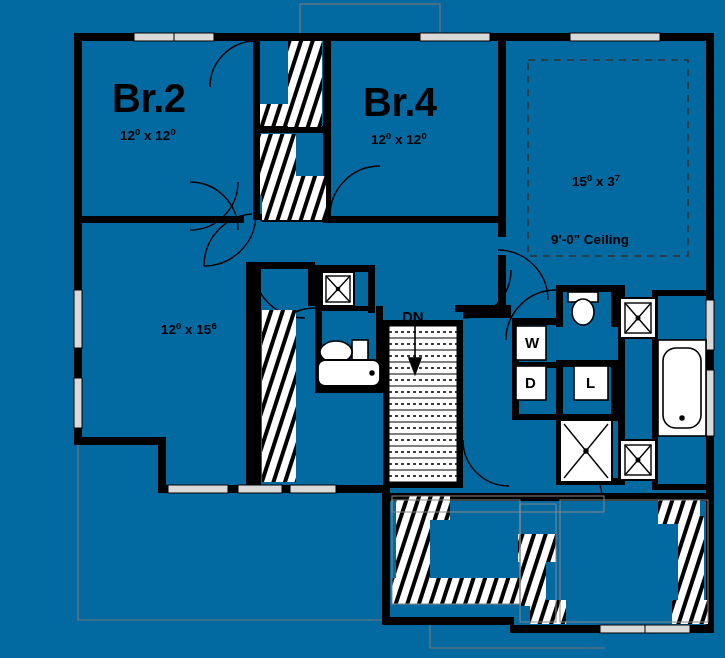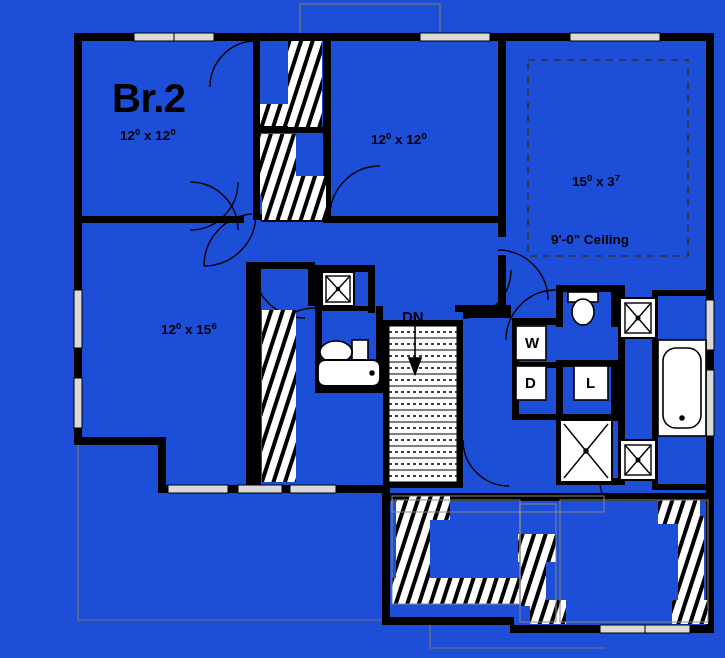--- a/index.html
+++ b/index.html
@@ -1,17 +1,17 @@
 <!DOCTYPE html>
 <html><head>
 <meta charset="utf-8">
 <style>
   html,body{margin:0;padding:0;background:#ffffff;}
   body{font-family:"Liberation Sans", sans-serif;}
-  #plan{position:relative;width:725px;height:658px;background:#1d4ed8;overflow:hidden;}
+  #plan{position:relative;width:725px;height:658px;background:#0369a1;overflow:hidden;}
   #plan svg{position:absolute;left:0;top:0;}
   .lbl{position:absolute;color:#000;font-family:"Liberation Sans", sans-serif;white-space:nowrap;}
   .room-name{font-weight:bold;letter-spacing:-0.5px;}
   .room-dim{font-weight:bold;font-size:13.5px;letter-spacing:0px;}
   .room-dim sup{font-size:9.5px;vertical-align:super;line-height:0;}
   .ceil{font-weight:bold;font-size:13.5px;}
   .dn{font-weight:bold;font-size:15px;}
   .appl{font-weight:bold;font-size:15px;}
 </style>
 </head>
@@ -287,20 +287,21 @@
     <rect x="392" y="496" width="212" height="16"></rect>
   </g>
 
 </svg>
 
 <div class="lbl room-name" style="left:112px;top:76px;font-size:40px;">Br.2</div>
 <div class="lbl room-dim" style="left:120px;top:128px;">
   <span>12</span><sup>0</sup><span> x </span><span>12</span><sup>0</sup>
 </div>
 
+<div class="lbl room-name" style="left:363px;top:80px;font-size:40px;">Br.4</div>
 <div class="lbl room-dim" style="left:371px;top:132px;">
   <span>12</span><sup>0</sup><span> x </span><span>12</span><sup>0</sup>
 </div>
 
 <div class="lbl room-dim" style="left:572px;top:174px;">
   <span>15</span><sup>0</sup><span> x </span><span>3</span><sup>7</sup>
 </div>
 <div class="lbl ceil" style="left:551px;top:232px;">9'-0" Ceiling</div>
 
 <div class="lbl room-dim" style="left:122px;top:322px;margin-left:39px;">

